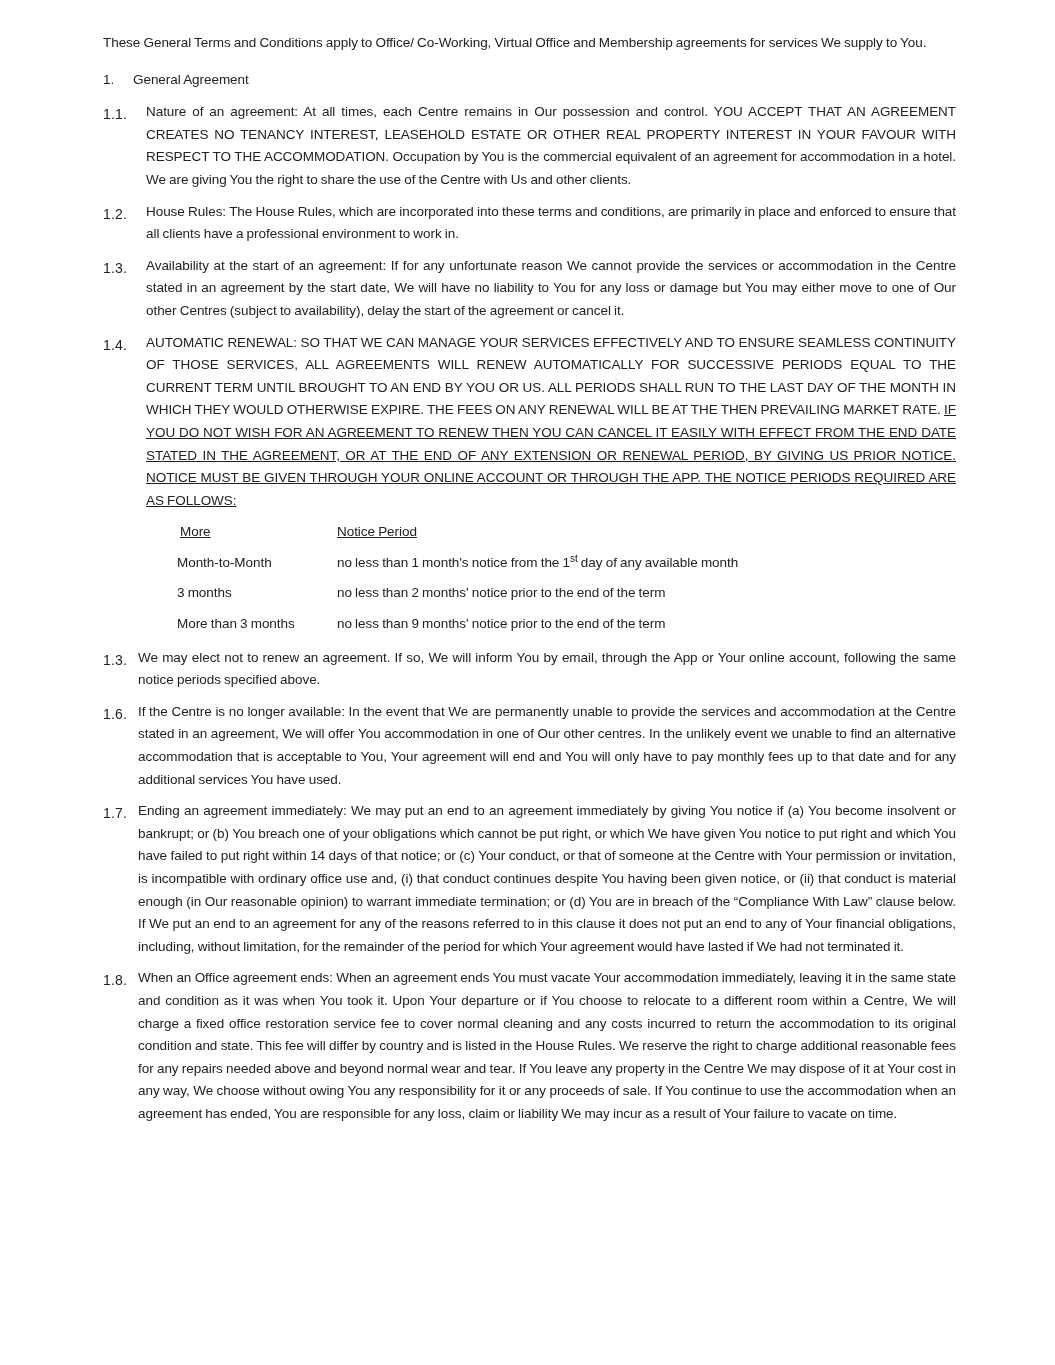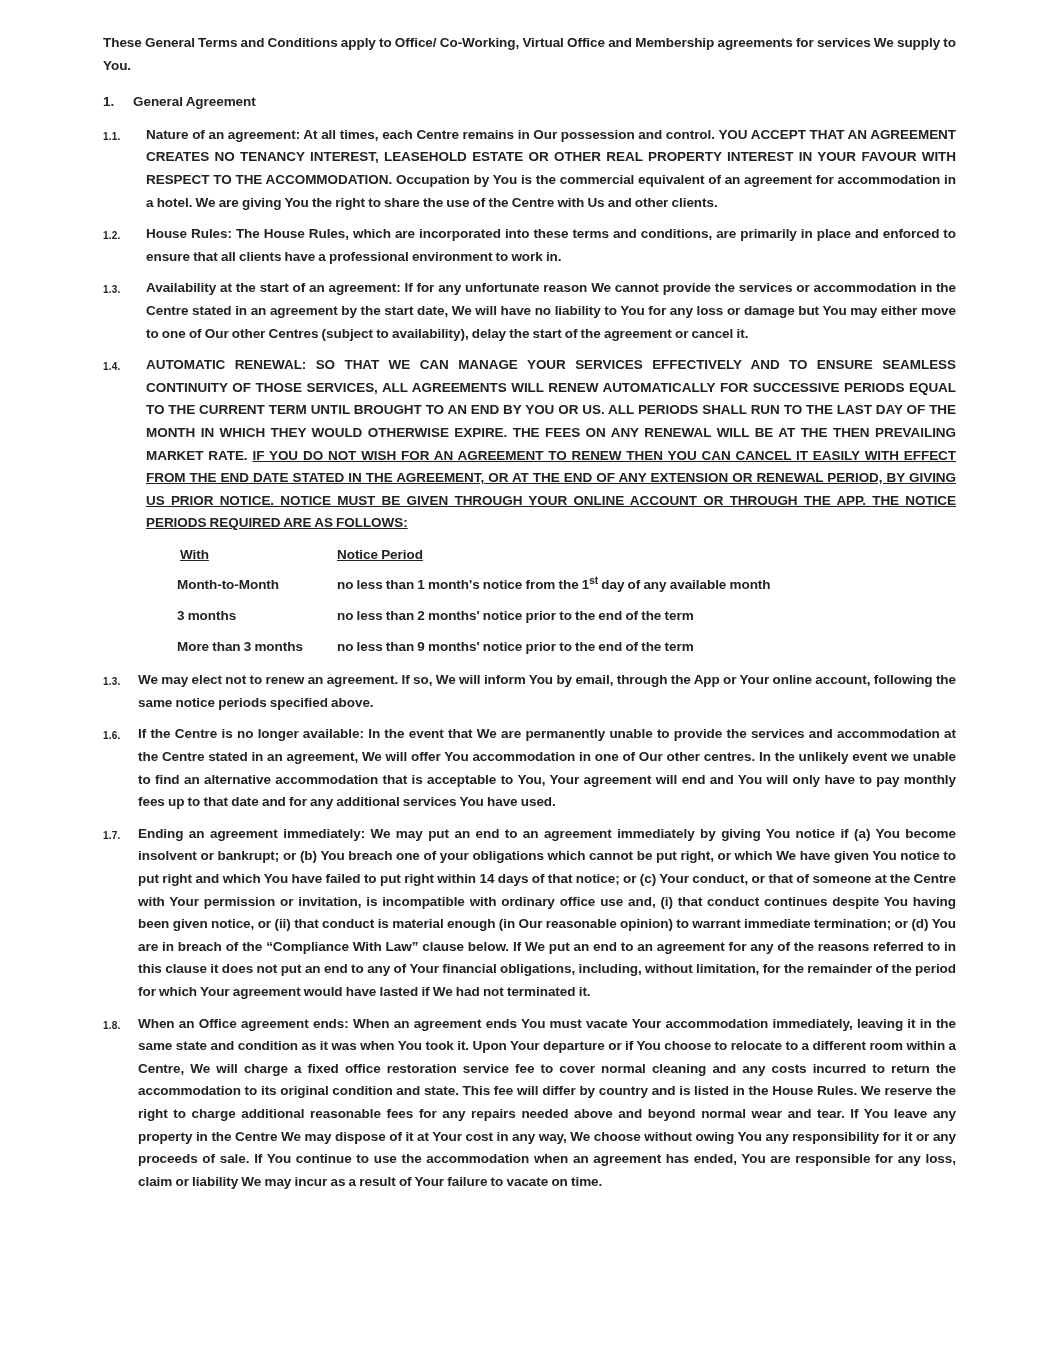--- a/index.html
+++ b/index.html
@@ -12,39 +12,38 @@
   }
   .page {
     width: 1055px;
     height: 1004px;
     padding: 32px 99px 0 103px;
     font-size: 13.5px;
     line-height: 22.6px;
     color: #222222;
     word-spacing: -0.5px;
     letter-spacing: -0.05px;
-    font-weight: bold;
   }
   .intro {
     margin: 0 0 14px 0;
     text-align: justify;
   }
   .heading {
     display: flex;
     margin: 0 0 10px 0;
   }
   .heading .h-num { width: 30px; flex: none; }
   .clause {
     display: flex;
     margin: 0 0 9px 0;
   }
   .clause .c-num {
     width: 43px;
     flex: none;
-    font-size: 10px;
+    font-size: 14px;
     padding-top: 2px;
     letter-spacing: 0.2px;
   }
   .clause.tight .c-num { width: 35px; }
   .clause .c-body {
     flex: 1;
     text-align: justify;
   }
   .underlined { text-decoration: underline; }
   .ntable { margin: 3px 0 11px 74px; }
@@ -87,21 +86,21 @@
     <div class="c-body">Availability at the start of an agreement:  If for any unfortunate reason We cannot provide the services or accommodation in the Centre stated in an agreement by the start date, We will have no liability to You for any loss or damage but You may either move to one of Our other Centres (subject to availability), delay the start of the agreement or cancel it.</div>
   </div>
 
   <div class="clause">
     <span class="c-num">1.4.</span>
     <div class="c-body"><span>AUTOMATIC RENEWAL: SO THAT WE CAN MANAGE YOUR SERVICES EFFECTIVELY AND TO ENSURE SEAMLESS CONTINUITY OF THOSE SERVICES, ALL AGREEMENTS WILL RENEW AUTOMATICALLY FOR SUCCESSIVE PERIODS EQUAL TO THE CURRENT TERM UNTIL BROUGHT TO AN END BY YOU OR US. ALL PERIODS SHALL RUN TO THE LAST DAY OF THE MONTH IN WHICH THEY WOULD OTHERWISE EXPIRE. THE FEES ON ANY RENEWAL WILL BE AT THE THEN PREVAILING MARKET RATE. </span><span class="underlined">IF YOU DO NOT WISH FOR AN AGREEMENT TO RENEW THEN YOU CAN CANCEL IT EASILY WITH EFFECT FROM THE END DATE STATED IN THE AGREEMENT, OR AT THE END OF ANY EXTENSION OR RENEWAL PERIOD, BY GIVING US PRIOR NOTICE. NOTICE MUST BE GIVEN THROUGH YOUR ONLINE ACCOUNT OR THROUGH THE APP. THE NOTICE PERIODS REQUIRED ARE AS FOLLOWS:</span></div>
   </div>
 
   <div class="ntable">
     <div class="trow thead">
-      <span class="t-term"><span class="hdr-u">With</span></span>
+      <span class="t-term"><span class="hdr-u">More</span></span>
       <span class="t-notice"><span class="hdr-u">Notice Period</span></span>
     </div>
     <div class="trow">
       <span class="t-term">Month-to-Month</span>
       <span class="t-notice"><span>no less than 1 month's notice from the 1</span><sup class="ord">st</sup><span> day of any available month</span></span>
     </div>
     <div class="trow">
       <span class="t-term">3 months</span>
       <span class="t-notice">no less than 2 months' notice prior to the end of the term</span>
     </div>

